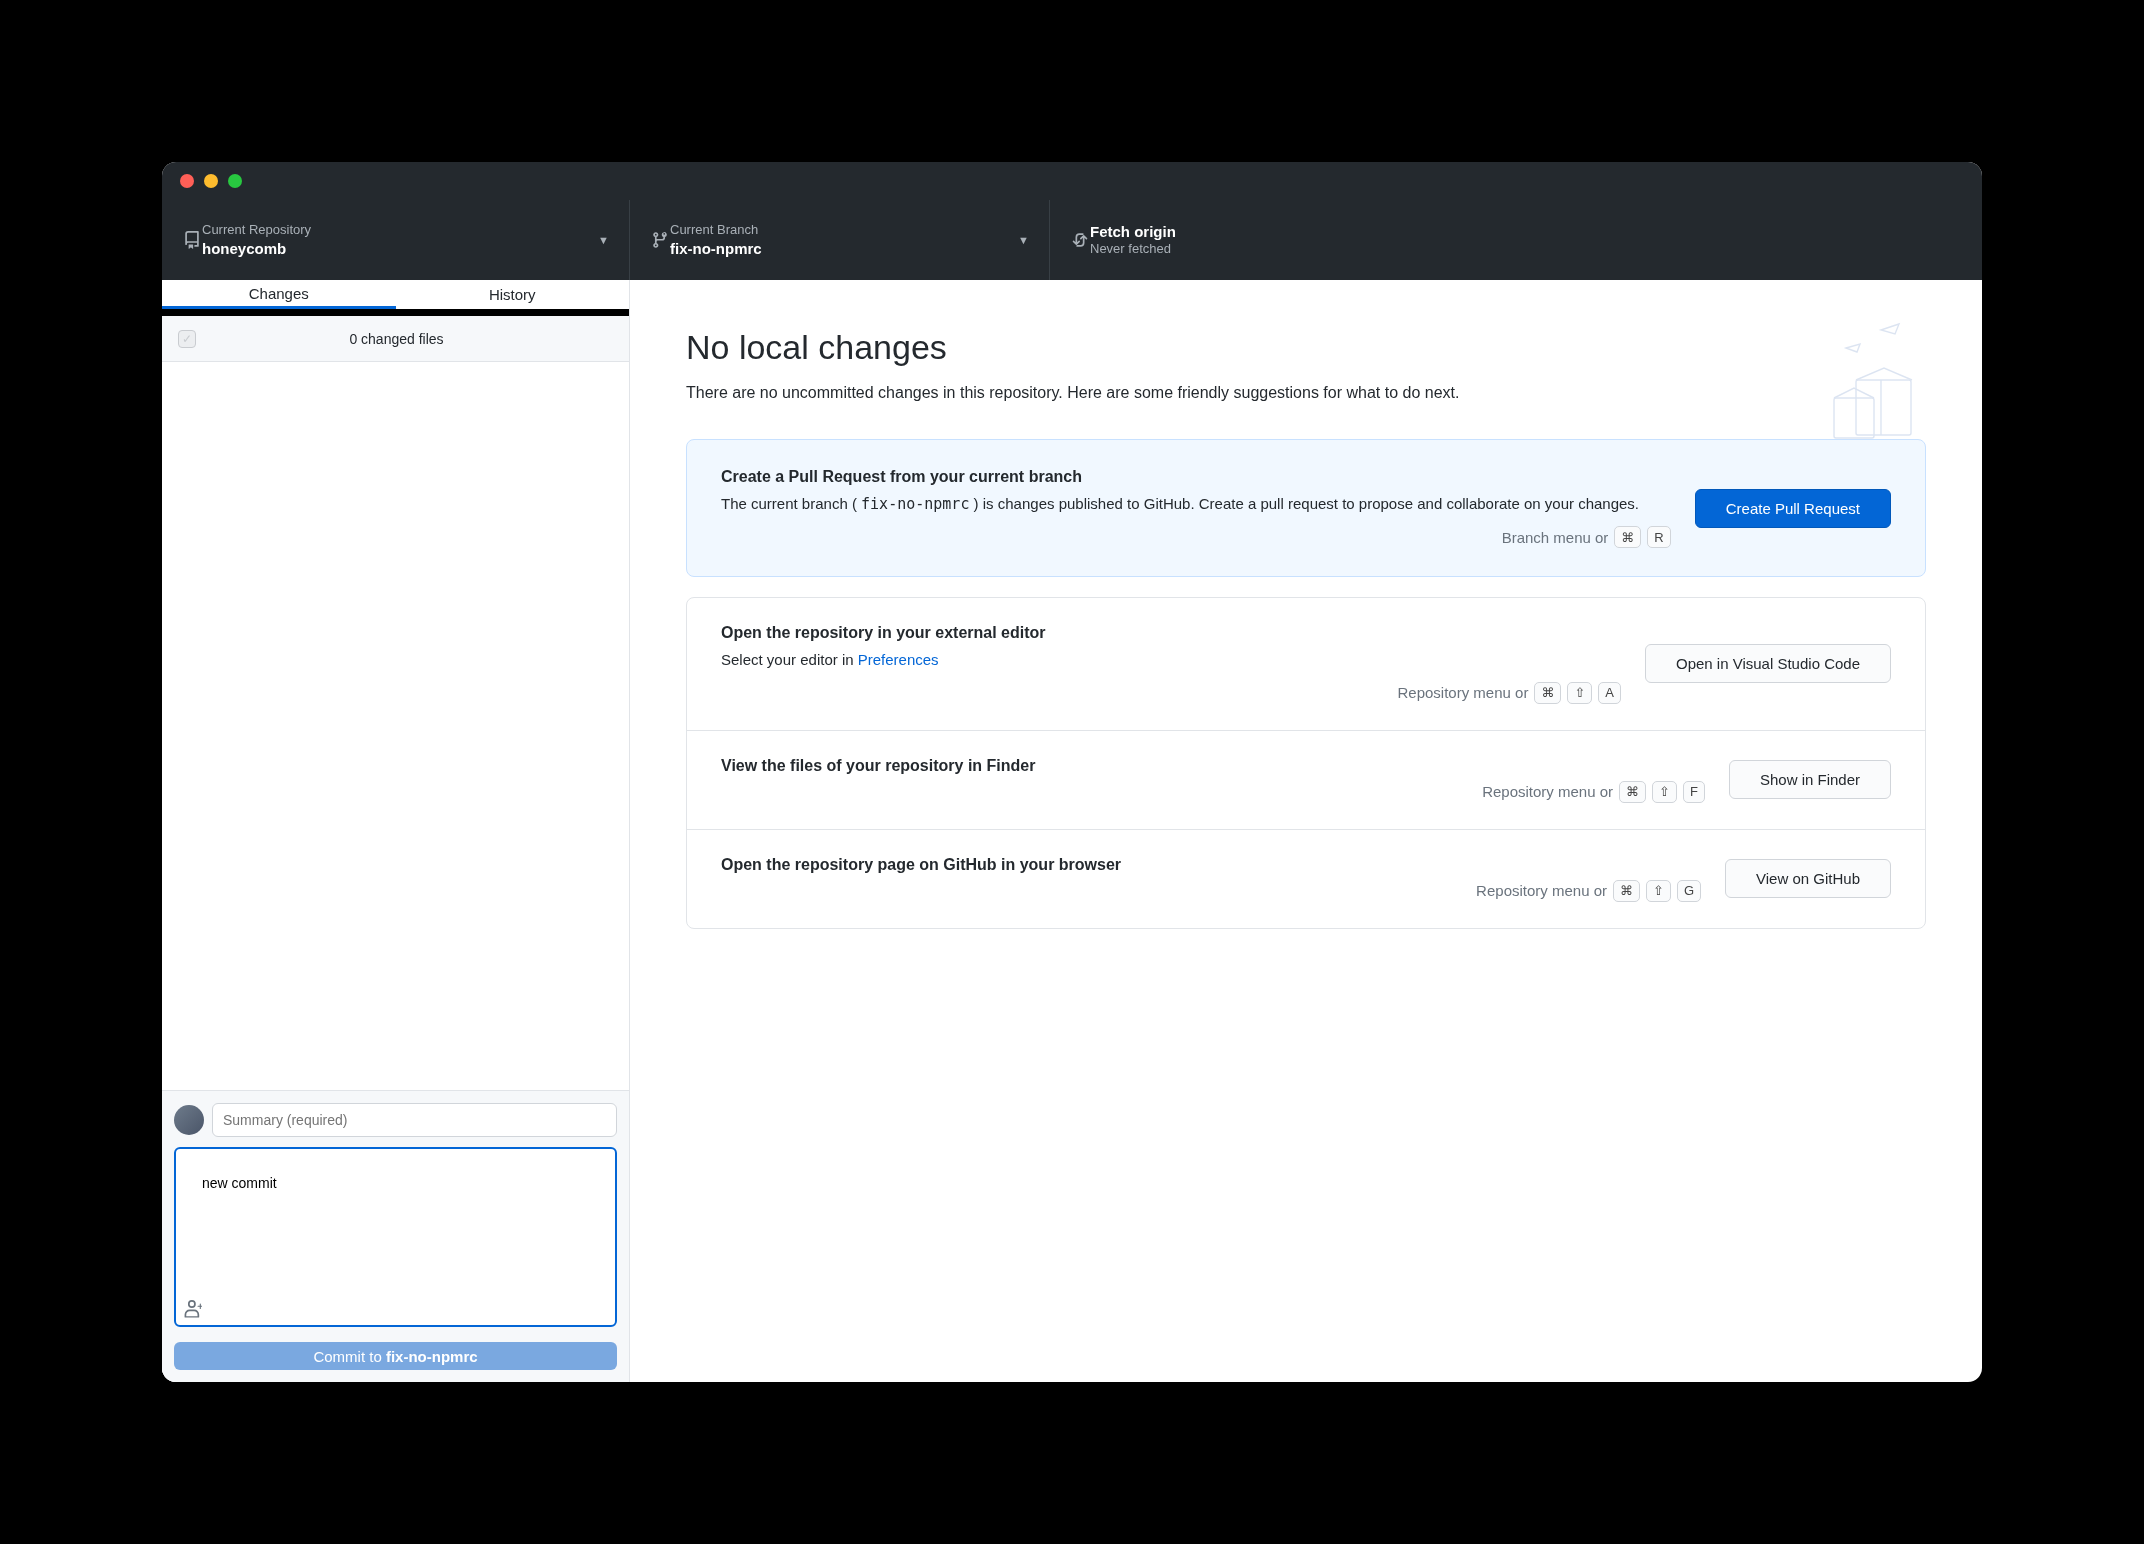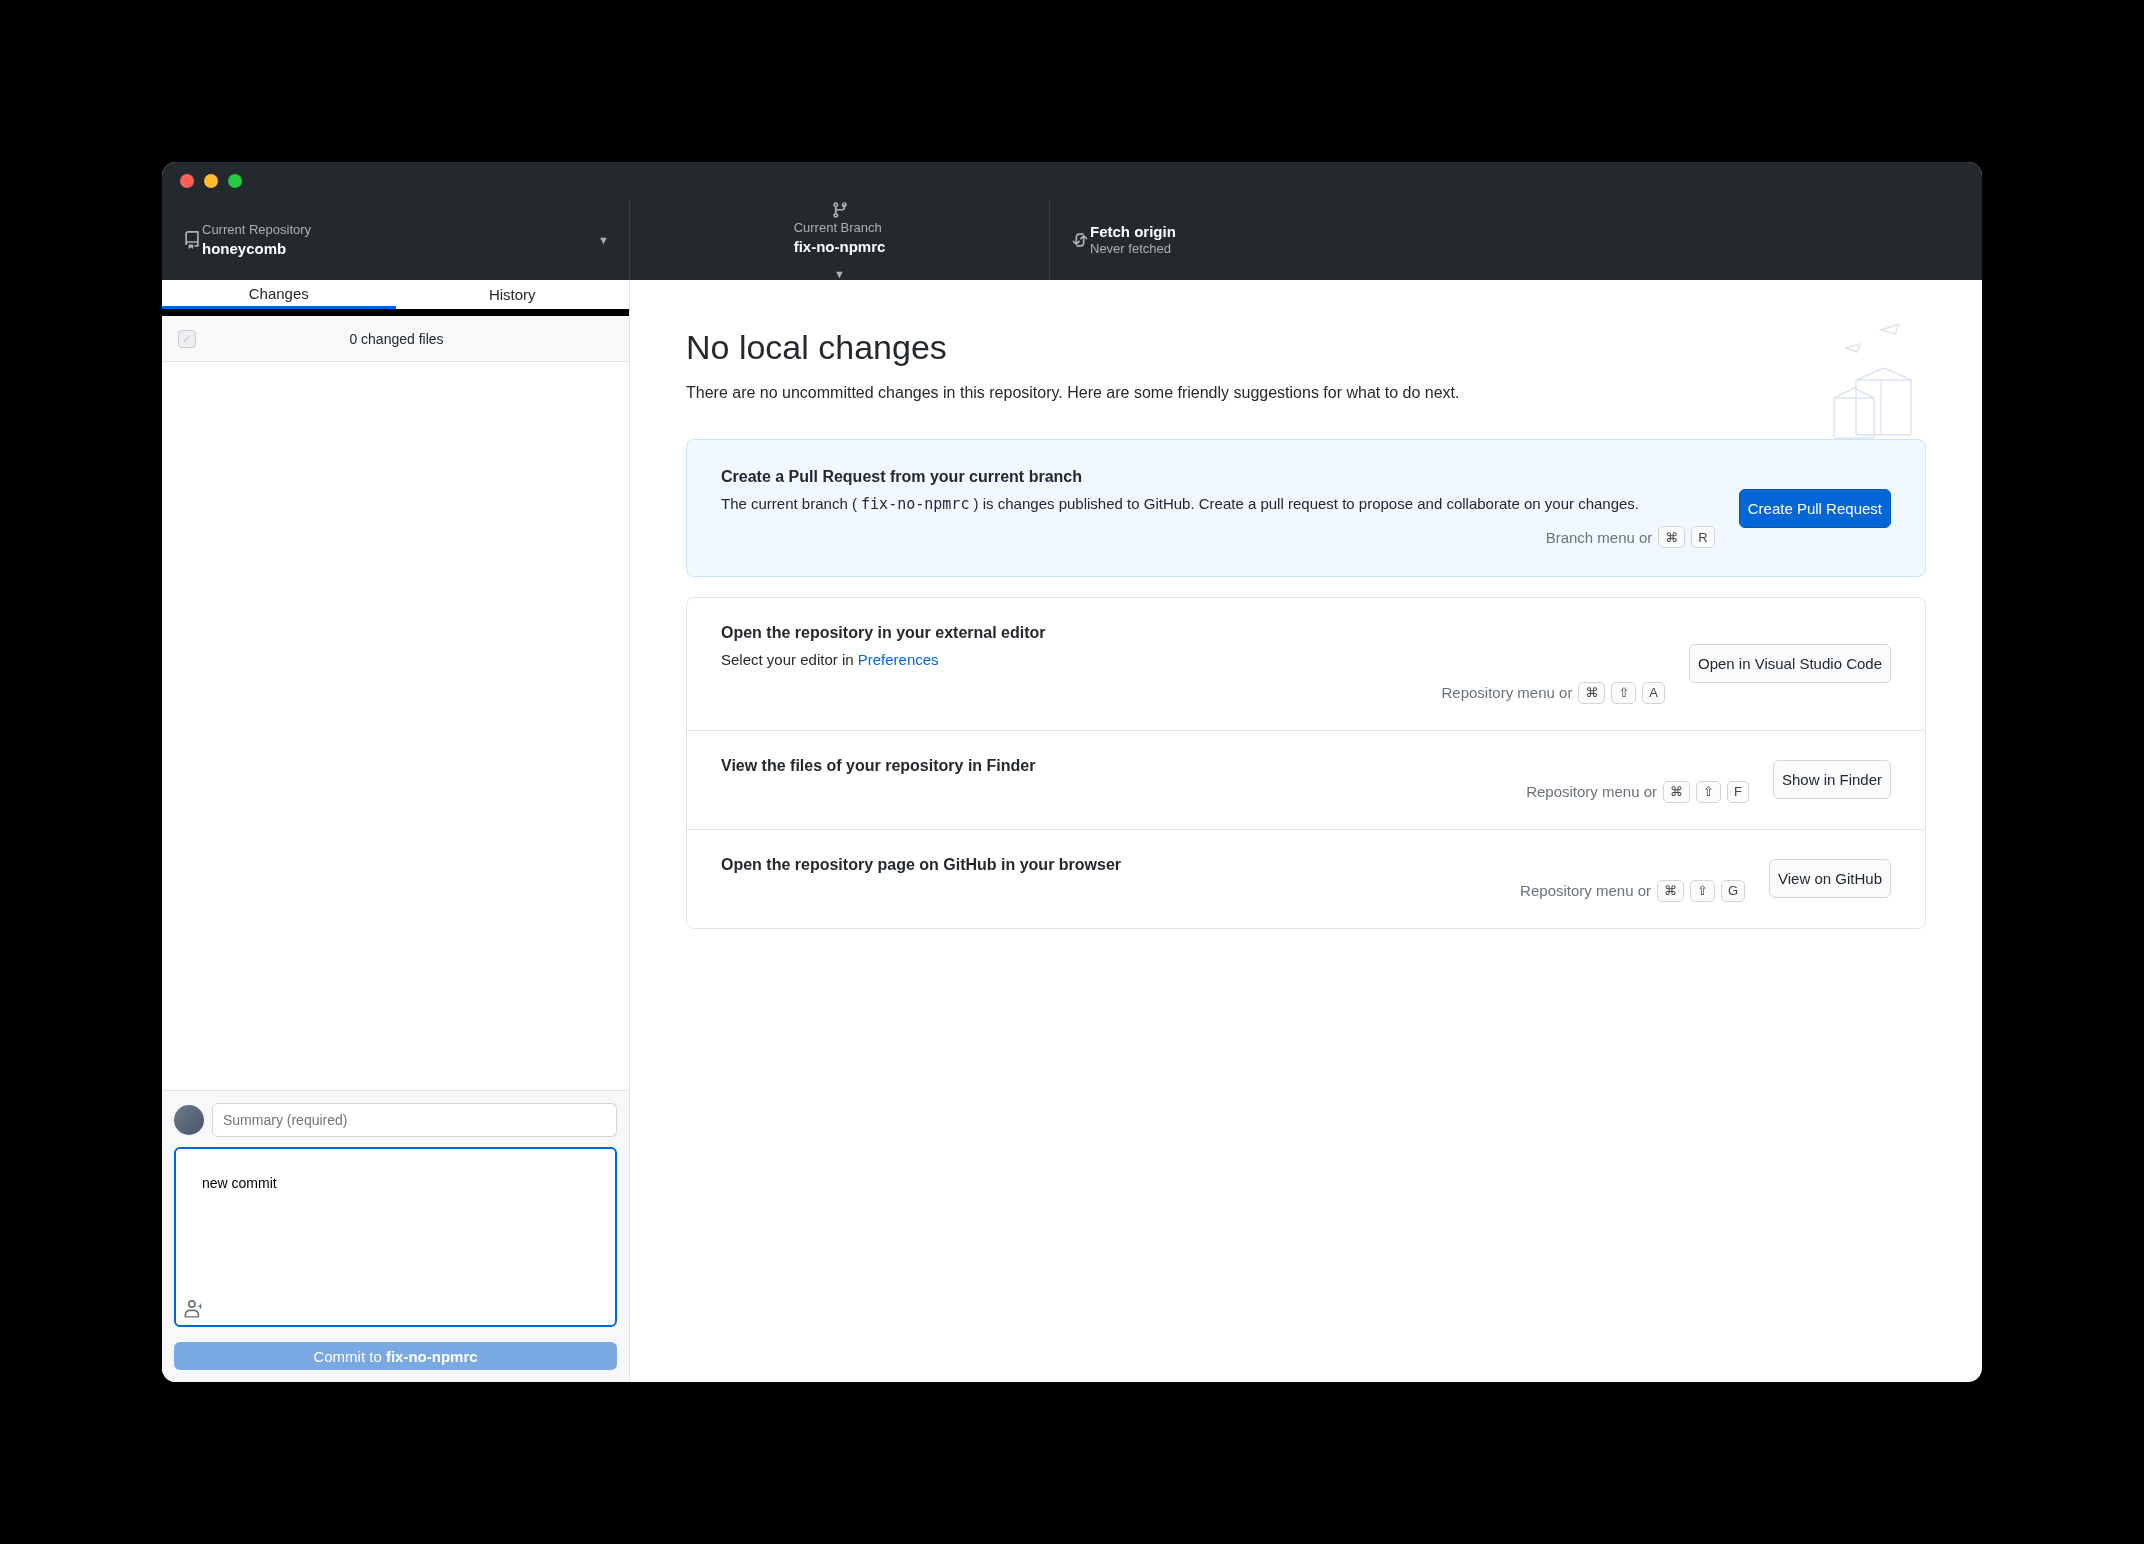--- a/index.html
+++ b/index.html
@@ -43,21 +43,21 @@
   color: #fff;
 }
 .toolbar-section {
   display: flex;
   align-items: center;
   padding: 0 20px;
   border-right: 1px solid #383f45;
   cursor: pointer;
 }
 .toolbar-section.repo { width: 468px; }
-.toolbar-section.branch { width: 420px; flex-direction: column; }
+.toolbar-section.branch { width: 420px; }
 .toolbar-section.fetch { flex: 0 0 auto; padding-right: 40px; border-right:none;}
 .toolbar-icon { width: 20px; height: 20px; display:flex; align-items:center; justify-content:center; }
 .toolbar-text { flex: 1; }
 .toolbar-label { font-size: 13px; color: #a9b0b7; line-height:1.3; }
 .toolbar-value { font-size: 15px; font-weight: 600; color: #fff; line-height:1.3;}
 .chev { color:#a9b0b7; font-size:11px; }
 
 .body {
   flex: 1;
   display: flex;
@@ -206,21 +206,21 @@
   min-width: 22px; height: 22px;
   padding: 0 6px;
   border: 1px solid #d1d5da;
   border-radius: 5px;
   background: #fafbfc;
   font-size: 13px;
   color:#444;
   font-family: -apple-system, sans-serif;
 }
 .btn {
-  padding: 10px 8px;
+  padding: 10px 30px;
   border-radius: 6px;
   font-size: 15px;
   font-weight: 500;
   cursor: pointer;
   white-space: nowrap;
 }
 .btn.primary {
   background: #0366d6;
   color:#fff;
   border: 1px solid #0258ba;

